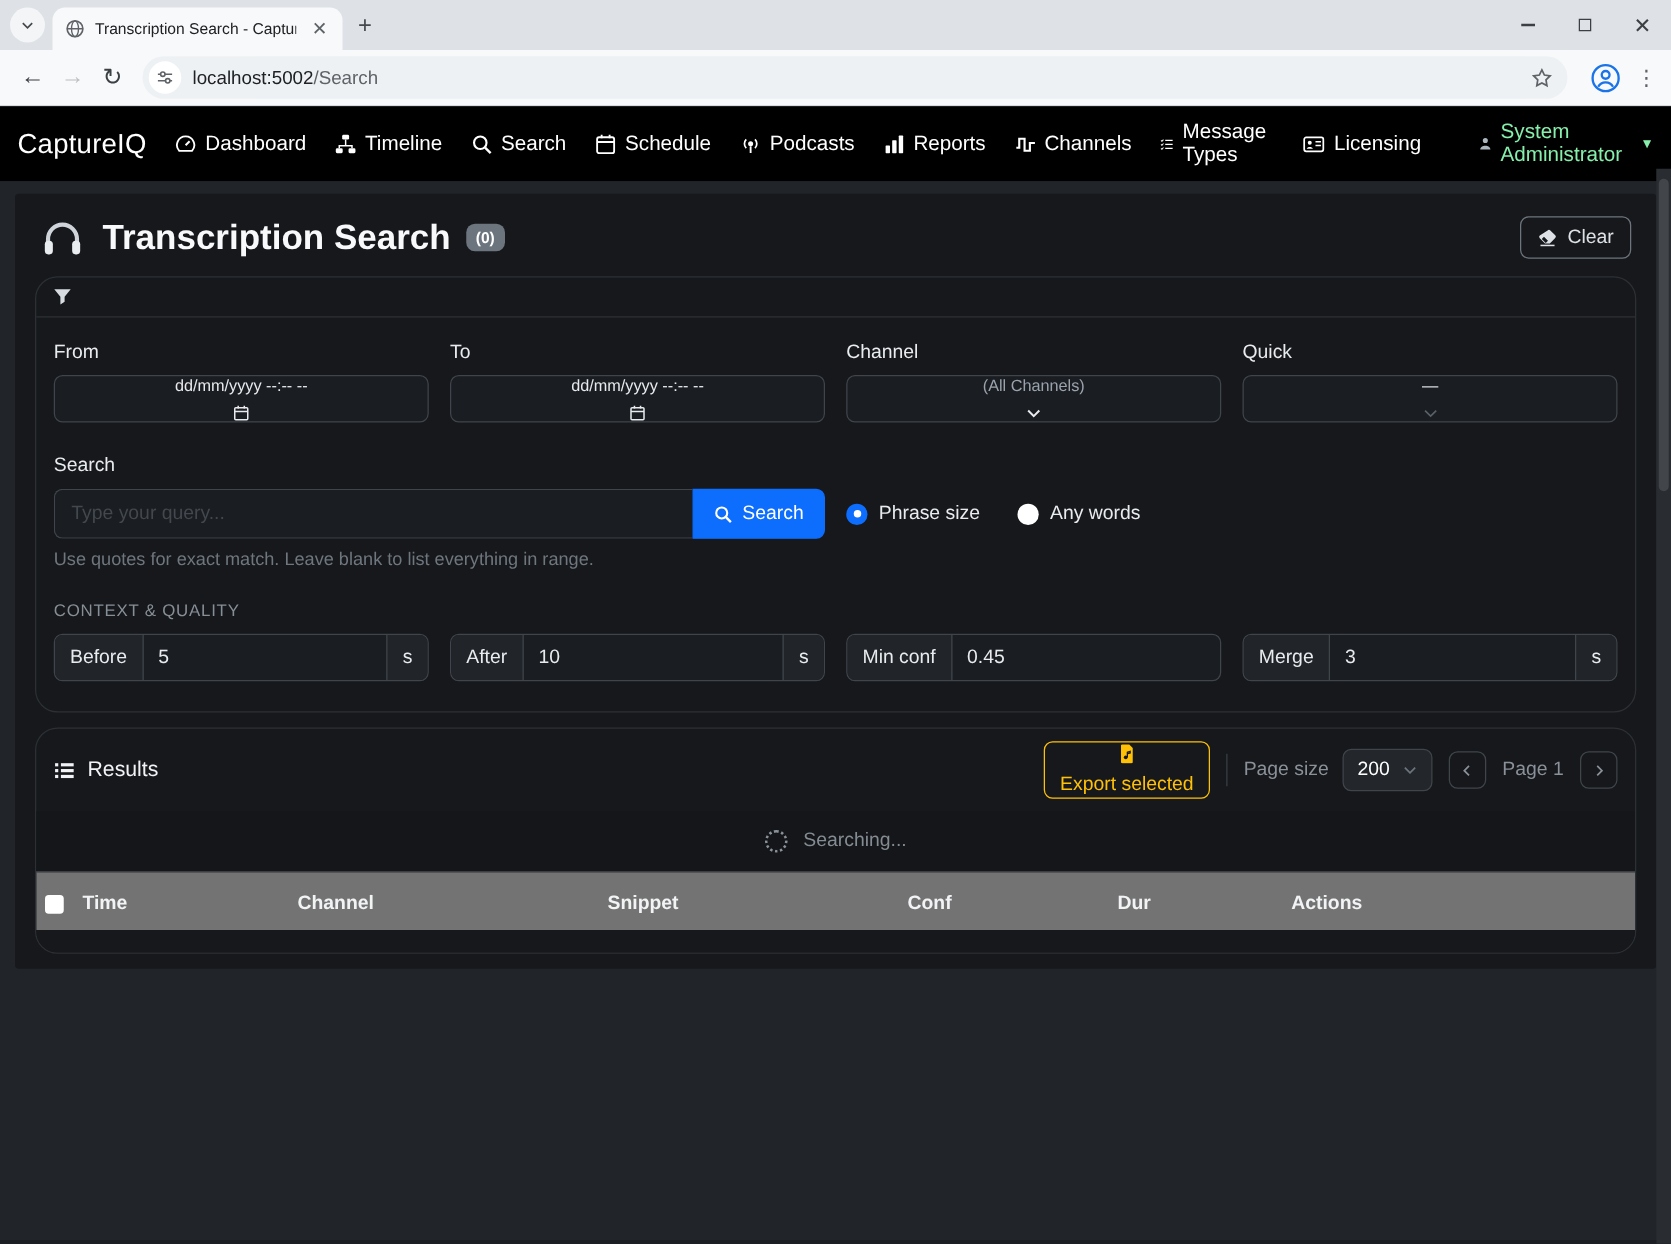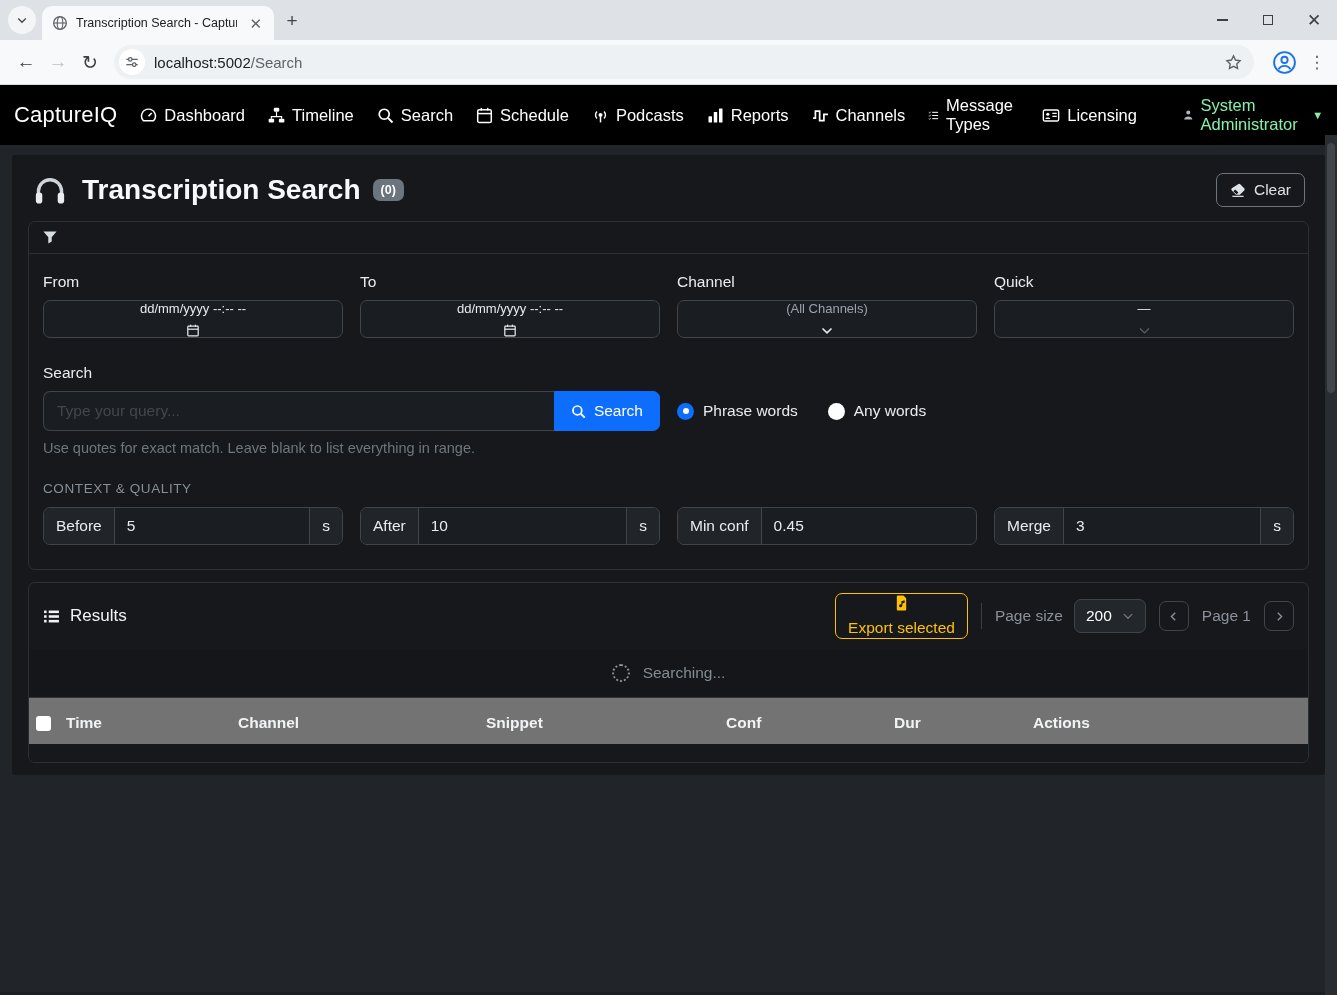--- a/index.html
+++ b/index.html
@@ -51,21 +51,21 @@
 
   .page-head { display:flex; align-items:center; padding:18px 20px 14px; }
   .page-title { color:#f8f9fa; font-size:28px; font-weight:bold; margin:0 12px 0 14px; }
   .count-badge { background:#6c757d; color:#fff; font-size:12.5px; font-weight:bold;
     padding:4px 8px; border-radius:7px; }
   .head-spacer { flex:1; }
   .btn-clear { display:flex; align-items:center; gap:8px; background:transparent; color:#dee2e6;
     border:1px solid #6c757d; border-radius:7px; padding:7px 13px; font-size:15.5px;
     font-family:inherit; }
 
-  .card { margin:0 16px; border:1px solid #2c3035; border-radius:7px; }
+  .card { margin:0 16px; border:1px solid #2c3035; border-radius:18px; }
   .filter-head { padding:8px 13px; border-bottom:1px solid #2c3035; }
   .filter-body { padding:19px 14px 24px; }
   .grid4 { display:grid; grid-template-columns:repeat(4,1fr); gap:17px; }
   .f-label { display:block; color:#e9ecef; font-size:15.5px; margin-bottom:9px; }
   .input, .select { height:38px; background:#1a1d21; border:1px solid #3f454b; border-radius:7px;
     color:#e8eaed; font-size:13px; padding:0 12px; display:flex; align-items:center;
     justify-content:space-between; gap:8px;flex-direction:column; }
   .placeholder-text { color:#e8eaed; }
   .select-muted { color:#9aa3ad; }
 
@@ -376,21 +376,21 @@
                   <svg width="15" height="15" viewBox="0 0 16 16">
                     <circle cx="6.8" cy="6.8" r="4.7" fill="none" stroke="#fff" stroke-width="1.8"></circle>
                     <line x1="10.4" y1="10.4" x2="14.6" y2="14.6" stroke="#fff" stroke-width="2"></line>
                   </svg>
                   <span>Search</span>
                 </button>
               </div>
               <div class="radios">
                 <span class="radio-opt">
                   <span class="radio on"></span>
-                  <span>Phrase words</span>
+                  <span>Phrase size</span>
                 </span>
                 <span class="radio-opt">
                   <span class="radio off"></span>
                   <span>Any words</span>
                 </span>
               </div>
             </div>
             <div class="help-text">Use quotes for exact match. Leave blank to list everything in range.</div>
           </div>
 

